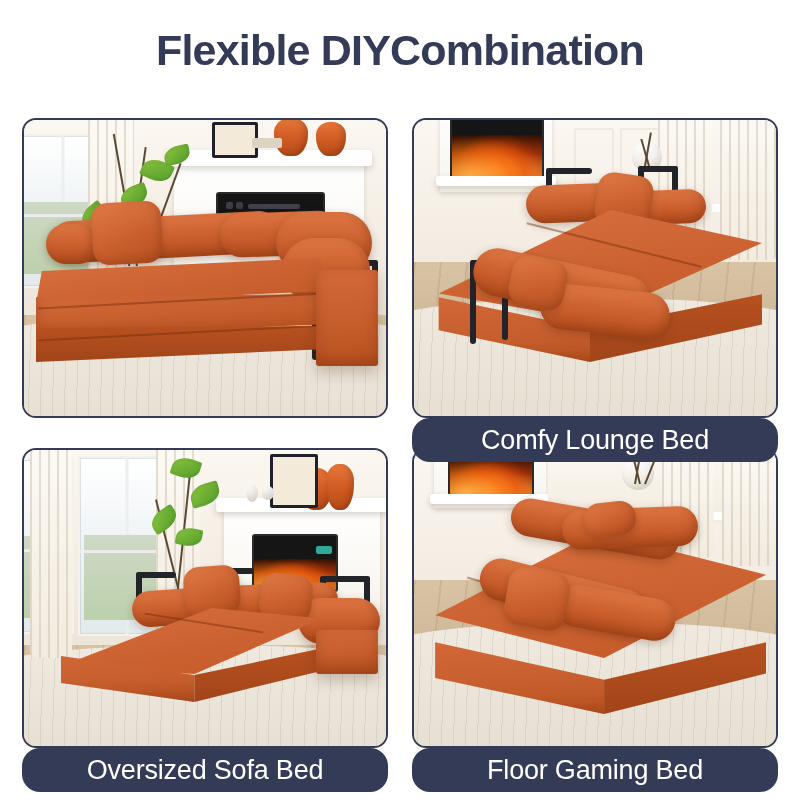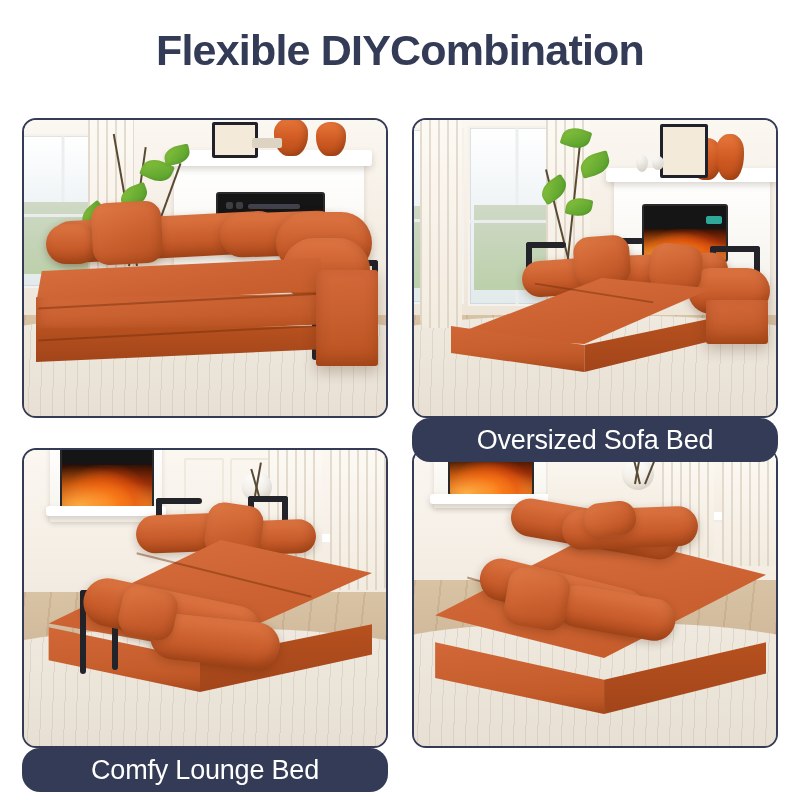--- a/index.html
+++ b/index.html
@@ -308,20 +308,73 @@
 
           <div class="mattress" style="left:292px; top:150px; width:62px; height:96px; border-radius:3px;"></div>
         </div>
       </div>
     </div>
 
     <div class="card-wrap">
       <div class="card">
         <div class="photo">
           <div class="wall"></div>
+          <div class="floor" style="height:52%;"></div>
+          <div class="rug" style="height:46%;"></div>
+
+          <div class="mantel" style="left:26px; top:-6px; width:112px; height:78px;"></div>
+          <div class="firebox" style="left:36px; top:-4px; width:90px; height:60px;">
+            <div class="flames" style="height:72%;"></div>
+          </div>
+          <div class="mantel-shelf" style="left:22px; top:56px; width:120px; height:10px;"></div>
+
+          <div style="position:absolute;left:140px;top:0;right:0;height:96px;background:linear-gradient(180deg,#fbf7f0 0%,#f1ead e 100%);"></div>
+          <div style="position:absolute;left:140px;top:84px;right:0;height:8px;background:#ffffff;"></div>
+          <div style="position:absolute;left:160px;top:8px;width:36px;height:74px;border:2px solid #f0e9dd;border-radius:2px;"></div>
+          <div style="position:absolute;left:206px;top:8px;width:36px;height:74px;border:2px solid #f0e9dd;border-radius:2px;"></div>
+
+          <div class="curtain" style="left:244px; width:54px; height:138px;"></div>
+          <div class="curtain" style="left:306px; width:58px; height:146px;"></div>
+
+          <div class="vase-white" style="left:218px; top:22px; width:30px; height:30px;"></div>
+          <div class="twig" style="left:230px; bottom:250px; height:34px; transform:rotate(10deg);"></div>
+          <div class="twig" style="left:234px; bottom:250px; height:28px; transform:rotate(-16deg);"></div>
+
+          <div class="metal-bar" style="left:132px; top:48px; width:6px; height:34px;"></div>
+          <div class="metal-bar" style="left:132px; top:48px; width:46px; height:6px;"></div>
+          <div class="metal-bar" style="left:224px; top:46px; width:6px; height:40px;"></div>
+          <div class="metal-bar" style="left:224px; top:46px; width:40px; height:6px;"></div>
+          <div class="metal-bar" style="left:258px; top:46px; width:6px; height:46px;"></div>
+
+          <div class="bolster" style="left:112px; top:64px; width:104px; height:38px; transform:rotate(-2deg);"></div>
+          <div class="bolster" style="left:218px; top:70px; width:74px; height:34px; transform:rotate(-2deg);"></div>
+          <div class="pillow" style="left:182px; top:54px; width:56px; height:54px; transform:rotate(8deg);"></div>
+
+          <div class="mattress-top" style="left:4px; top:90px; width:344px; height:110px; clip-path: polygon(6% 76%, 56% 0%, 100% 30%, 50% 100%);"></div>
+          <div class="mattress" style="left:4px; top:170px; width:344px; height:72px; clip-path: polygon(6% 10%, 50% 54%, 50% 100%, 6% 56%);"></div>
+          <div class="mattress-side" style="left:4px; top:170px; width:344px; height:72px; clip-path: polygon(50% 54%, 100% 6%, 100% 48%, 50% 100%);"></div>
+          <div class="seam" style="left:110px; top:124px; width:180px; transform:rotate(14deg);"></div>
+
+          <div class="metal-bar" style="left:56px; top:140px; width:6px; height:84px;"></div>
+          <div class="metal-bar" style="left:56px; top:140px; width:38px; height:6px;"></div>
+          <div class="metal-bar" style="left:88px; top:140px; width:6px; height:80px;"></div>
+          <div class="bolster" style="left:58px; top:142px; width:180px; height:48px; transform:rotate(12deg);"></div>
+          <div class="bolster" style="left:126px; top:168px; width:130px; height:46px; transform:rotate(6deg);"></div>
+          <div class="pillow" style="left:96px; top:138px; width:56px; height:50px; transform:rotate(12deg);"></div>
+        </div>
+      </div>
+      <div class="label-pill">
+        <span class="label-text">Comfy Lounge Bed</span>
+      </div>
+    </div>
+
+    <div class="card-wrap">
+      <div class="card">
+        <div class="photo">
+          <div class="wall"></div>
           <div class="floor"></div>
           <div class="rug"></div>
 
           <div class="window" style="left:-8px; top:8px; width:54px; height:172px;">
             <div class="scenery"></div>
           </div>
           <div class="window" style="left:54px; top:6px; width:94px; height:176px;">
             <div class="scenery"></div>
           </div>
           <div class="curtain" style="left:6px; width:42px; height:214px;"></div>
@@ -373,73 +426,20 @@
       </div>
       <div class="label-pill">
         <span class="label-text">Oversized Sofa Bed</span>
       </div>
     </div>
 
     <div class="card-wrap">
       <div class="card">
         <div class="photo">
           <div class="wall"></div>
-          <div class="floor" style="height:52%;"></div>
-          <div class="rug" style="height:46%;"></div>
-
-          <div class="mantel" style="left:26px; top:-6px; width:112px; height:78px;"></div>
-          <div class="firebox" style="left:36px; top:-4px; width:90px; height:60px;">
-            <div class="flames" style="height:72%;"></div>
-          </div>
-          <div class="mantel-shelf" style="left:22px; top:56px; width:120px; height:10px;"></div>
-
-          <div style="position:absolute;left:140px;top:0;right:0;height:96px;background:linear-gradient(180deg,#fbf7f0 0%,#f1ead e 100%);"></div>
-          <div style="position:absolute;left:140px;top:84px;right:0;height:8px;background:#ffffff;"></div>
-          <div style="position:absolute;left:160px;top:8px;width:36px;height:74px;border:2px solid #f0e9dd;border-radius:2px;"></div>
-          <div style="position:absolute;left:206px;top:8px;width:36px;height:74px;border:2px solid #f0e9dd;border-radius:2px;"></div>
-
-          <div class="curtain" style="left:244px; width:54px; height:138px;"></div>
-          <div class="curtain" style="left:306px; width:58px; height:146px;"></div>
-
-          <div class="vase-white" style="left:218px; top:22px; width:30px; height:30px;"></div>
-          <div class="twig" style="left:230px; bottom:250px; height:34px; transform:rotate(10deg);"></div>
-          <div class="twig" style="left:234px; bottom:250px; height:28px; transform:rotate(-16deg);"></div>
-
-          <div class="metal-bar" style="left:132px; top:48px; width:6px; height:34px;"></div>
-          <div class="metal-bar" style="left:132px; top:48px; width:46px; height:6px;"></div>
-          <div class="metal-bar" style="left:224px; top:46px; width:6px; height:40px;"></div>
-          <div class="metal-bar" style="left:224px; top:46px; width:40px; height:6px;"></div>
-          <div class="metal-bar" style="left:258px; top:46px; width:6px; height:46px;"></div>
-
-          <div class="bolster" style="left:112px; top:64px; width:104px; height:38px; transform:rotate(-2deg);"></div>
-          <div class="bolster" style="left:218px; top:70px; width:74px; height:34px; transform:rotate(-2deg);"></div>
-          <div class="pillow" style="left:182px; top:54px; width:56px; height:54px; transform:rotate(8deg);"></div>
-
-          <div class="mattress-top" style="left:4px; top:90px; width:344px; height:110px; clip-path: polygon(6% 76%, 56% 0%, 100% 30%, 50% 100%);"></div>
-          <div class="mattress" style="left:4px; top:170px; width:344px; height:72px; clip-path: polygon(6% 10%, 50% 54%, 50% 100%, 6% 56%);"></div>
-          <div class="mattress-side" style="left:4px; top:170px; width:344px; height:72px; clip-path: polygon(50% 54%, 100% 6%, 100% 48%, 50% 100%);"></div>
-          <div class="seam" style="left:110px; top:124px; width:180px; transform:rotate(14deg);"></div>
-
-          <div class="metal-bar" style="left:56px; top:140px; width:6px; height:84px;"></div>
-          <div class="metal-bar" style="left:56px; top:140px; width:38px; height:6px;"></div>
-          <div class="metal-bar" style="left:88px; top:140px; width:6px; height:80px;"></div>
-          <div class="bolster" style="left:58px; top:142px; width:180px; height:48px; transform:rotate(12deg);"></div>
-          <div class="bolster" style="left:126px; top:168px; width:130px; height:46px; transform:rotate(6deg);"></div>
-          <div class="pillow" style="left:96px; top:138px; width:56px; height:50px; transform:rotate(12deg);"></div>
-        </div>
-      </div>
-      <div class="label-pill">
-        <span class="label-text">Comfy Lounge Bed</span>
-      </div>
-    </div>
-
-    <div class="card-wrap">
-      <div class="card">
-        <div class="photo">
-          <div class="wall"></div>
           <div class="floor" style="height:56%;"></div>
           <div class="rug" style="height:48%;"></div>
 
           <div class="mantel" style="left:20px; top:-8px; width:112px; height:66px;"></div>
           <div class="firebox" style="left:34px; top:-6px; width:82px; height:48px;">
             <div class="flames" style="height:74%;"></div>
           </div>
           <div class="mantel-shelf" style="left:16px; top:44px; width:122px; height:10px;"></div>
 
           <div style="position:absolute;left:134px;top:0;right:0;height:72px;background:linear-gradient(180deg,#fcf8f2 0%,#f2ebdf 100%);"></div>
@@ -460,16 +460,19 @@
 
           <div class="bolster" style="left:96px; top:60px; width:170px; height:38px; transform:rotate(10deg);"></div>
           <div class="bolster" style="left:148px; top:58px; width:136px; height:40px; transform:rotate(-2deg);"></div>
           <div class="pillow" style="left:170px; top:52px; width:52px; height:34px; transform:rotate(-6deg);"></div>
 
           <div class="bolster" style="left:64px; top:124px; width:170px; height:42px; transform:rotate(14deg);"></div>
           <div class="bolster" style="left:142px; top:142px; width:120px; height:42px; transform:rotate(10deg);"></div>
           <div class="pillow" style="left:92px; top:120px; width:62px; height:58px; transform:rotate(10deg);"></div>
         </div>
       </div>
+      <div class="label-pill">
+        <span class="label-text">Floor Gaming Bed</span>
+      </div>
     </div>
 
   </div>
 </div>
 
 </body></html>

